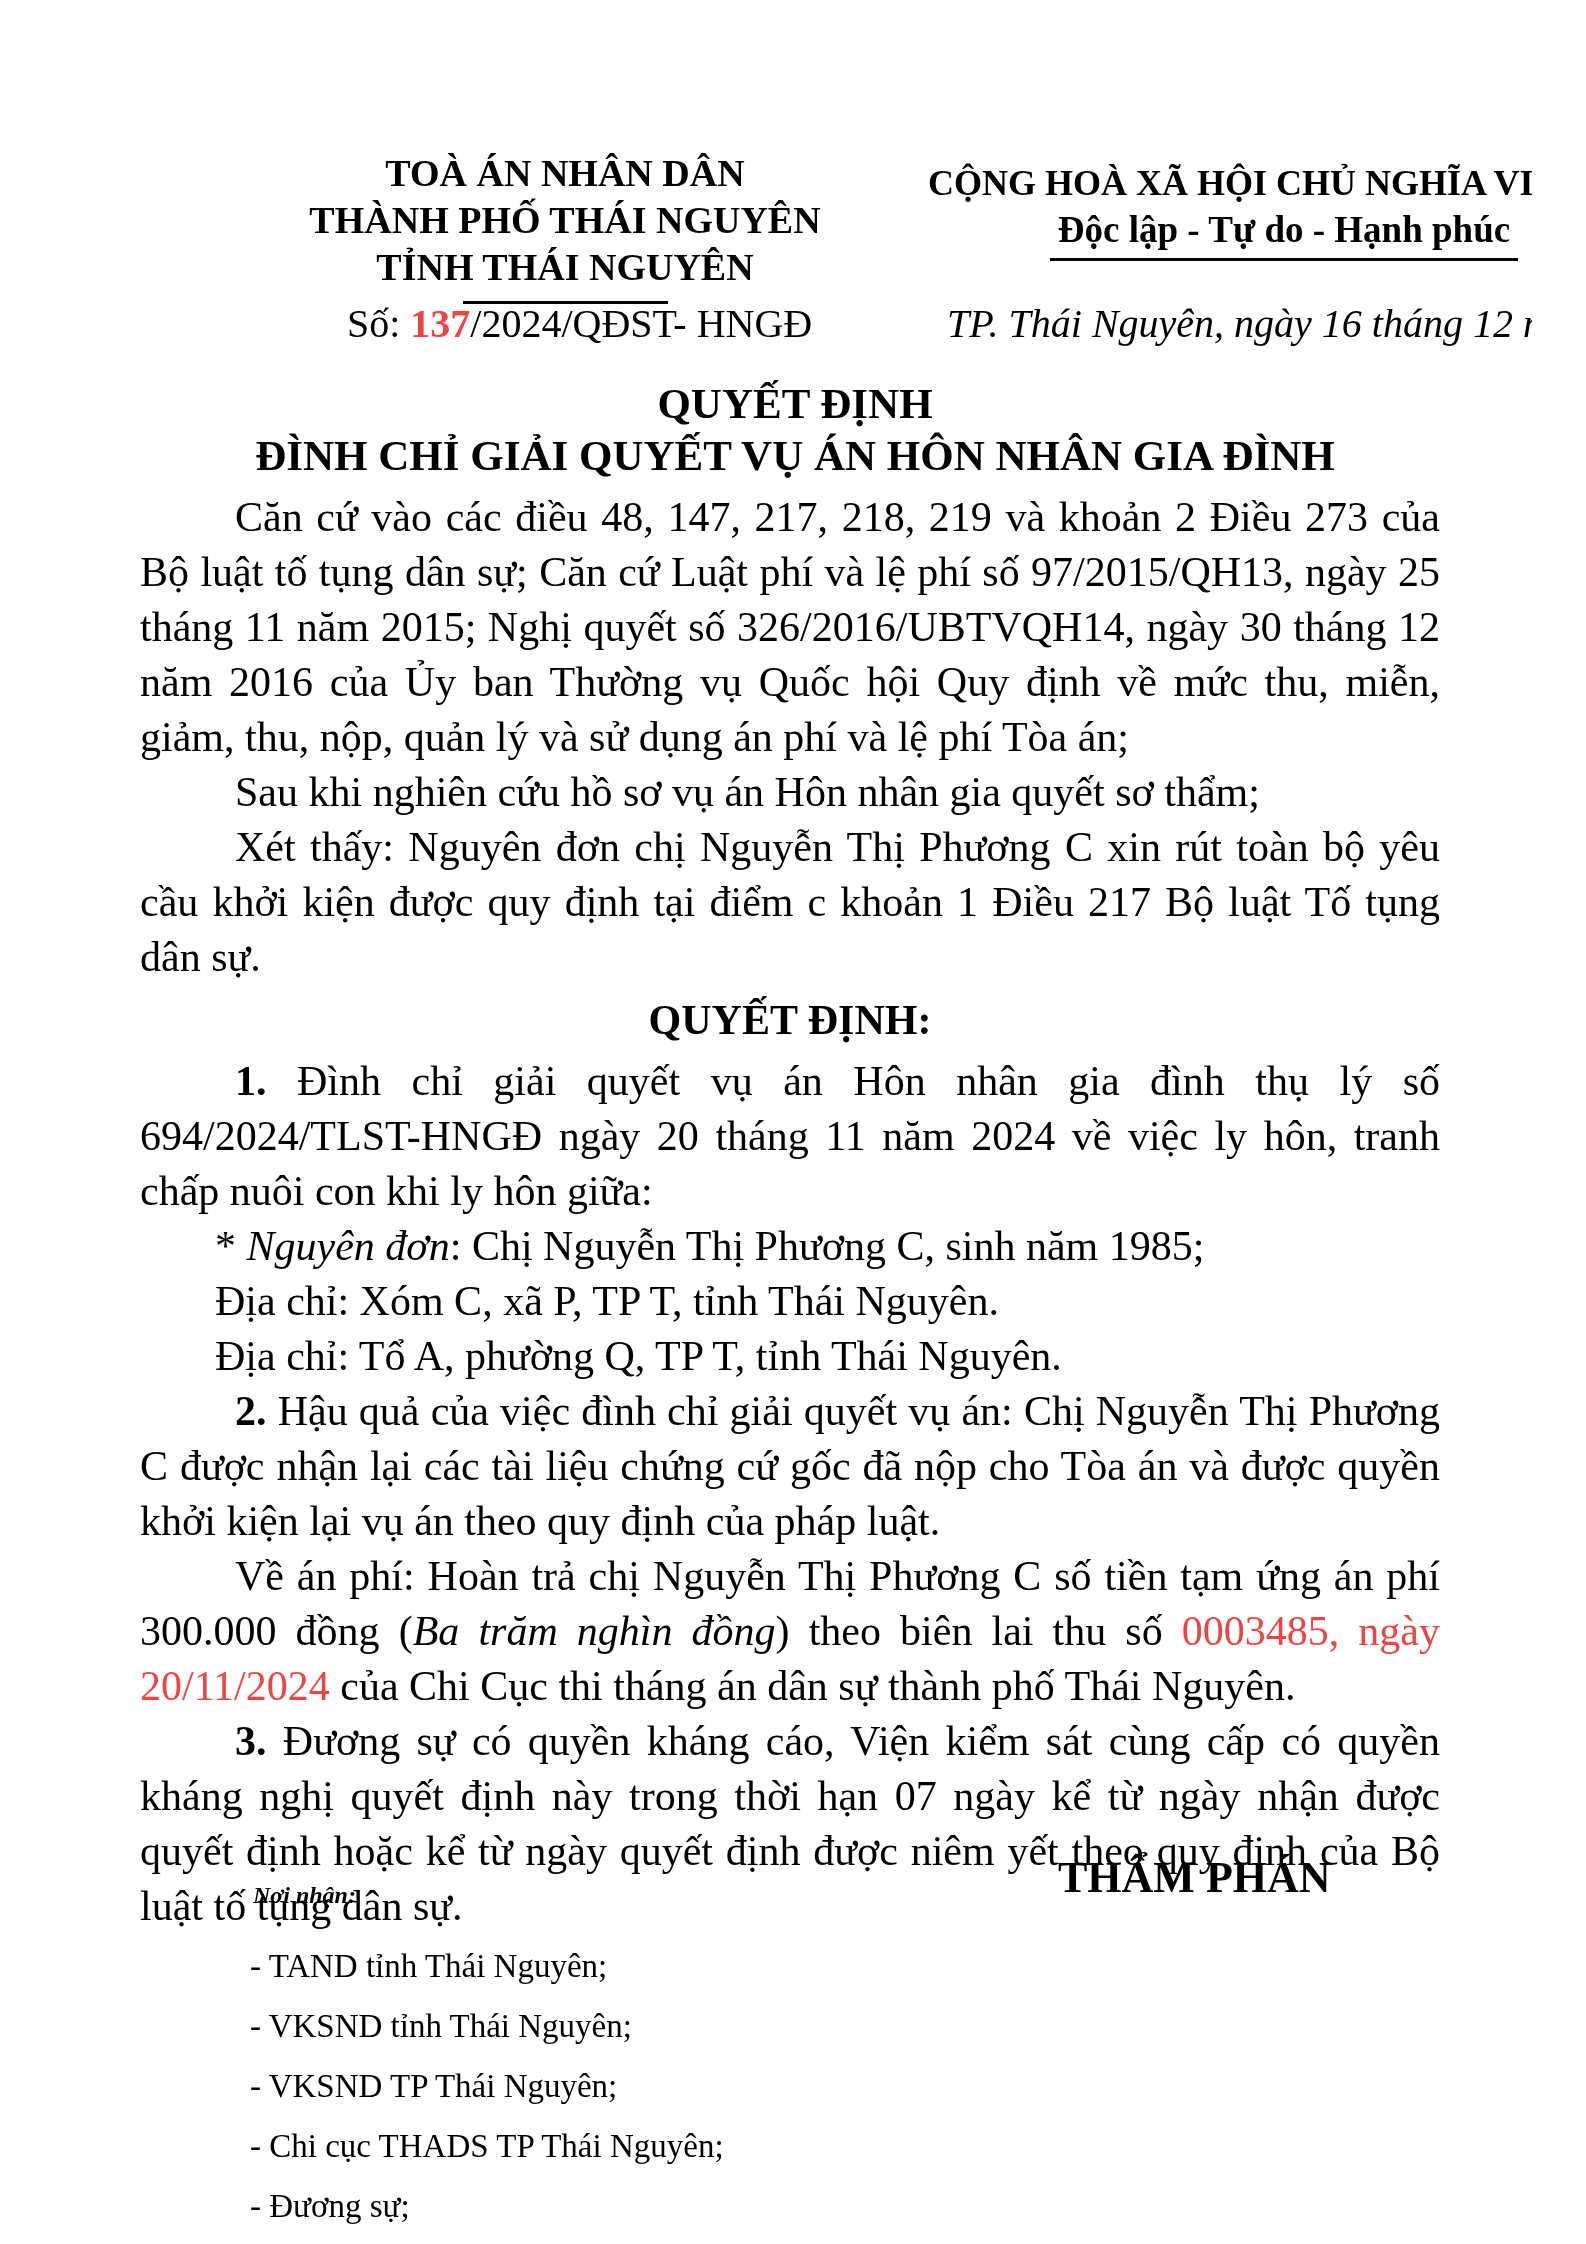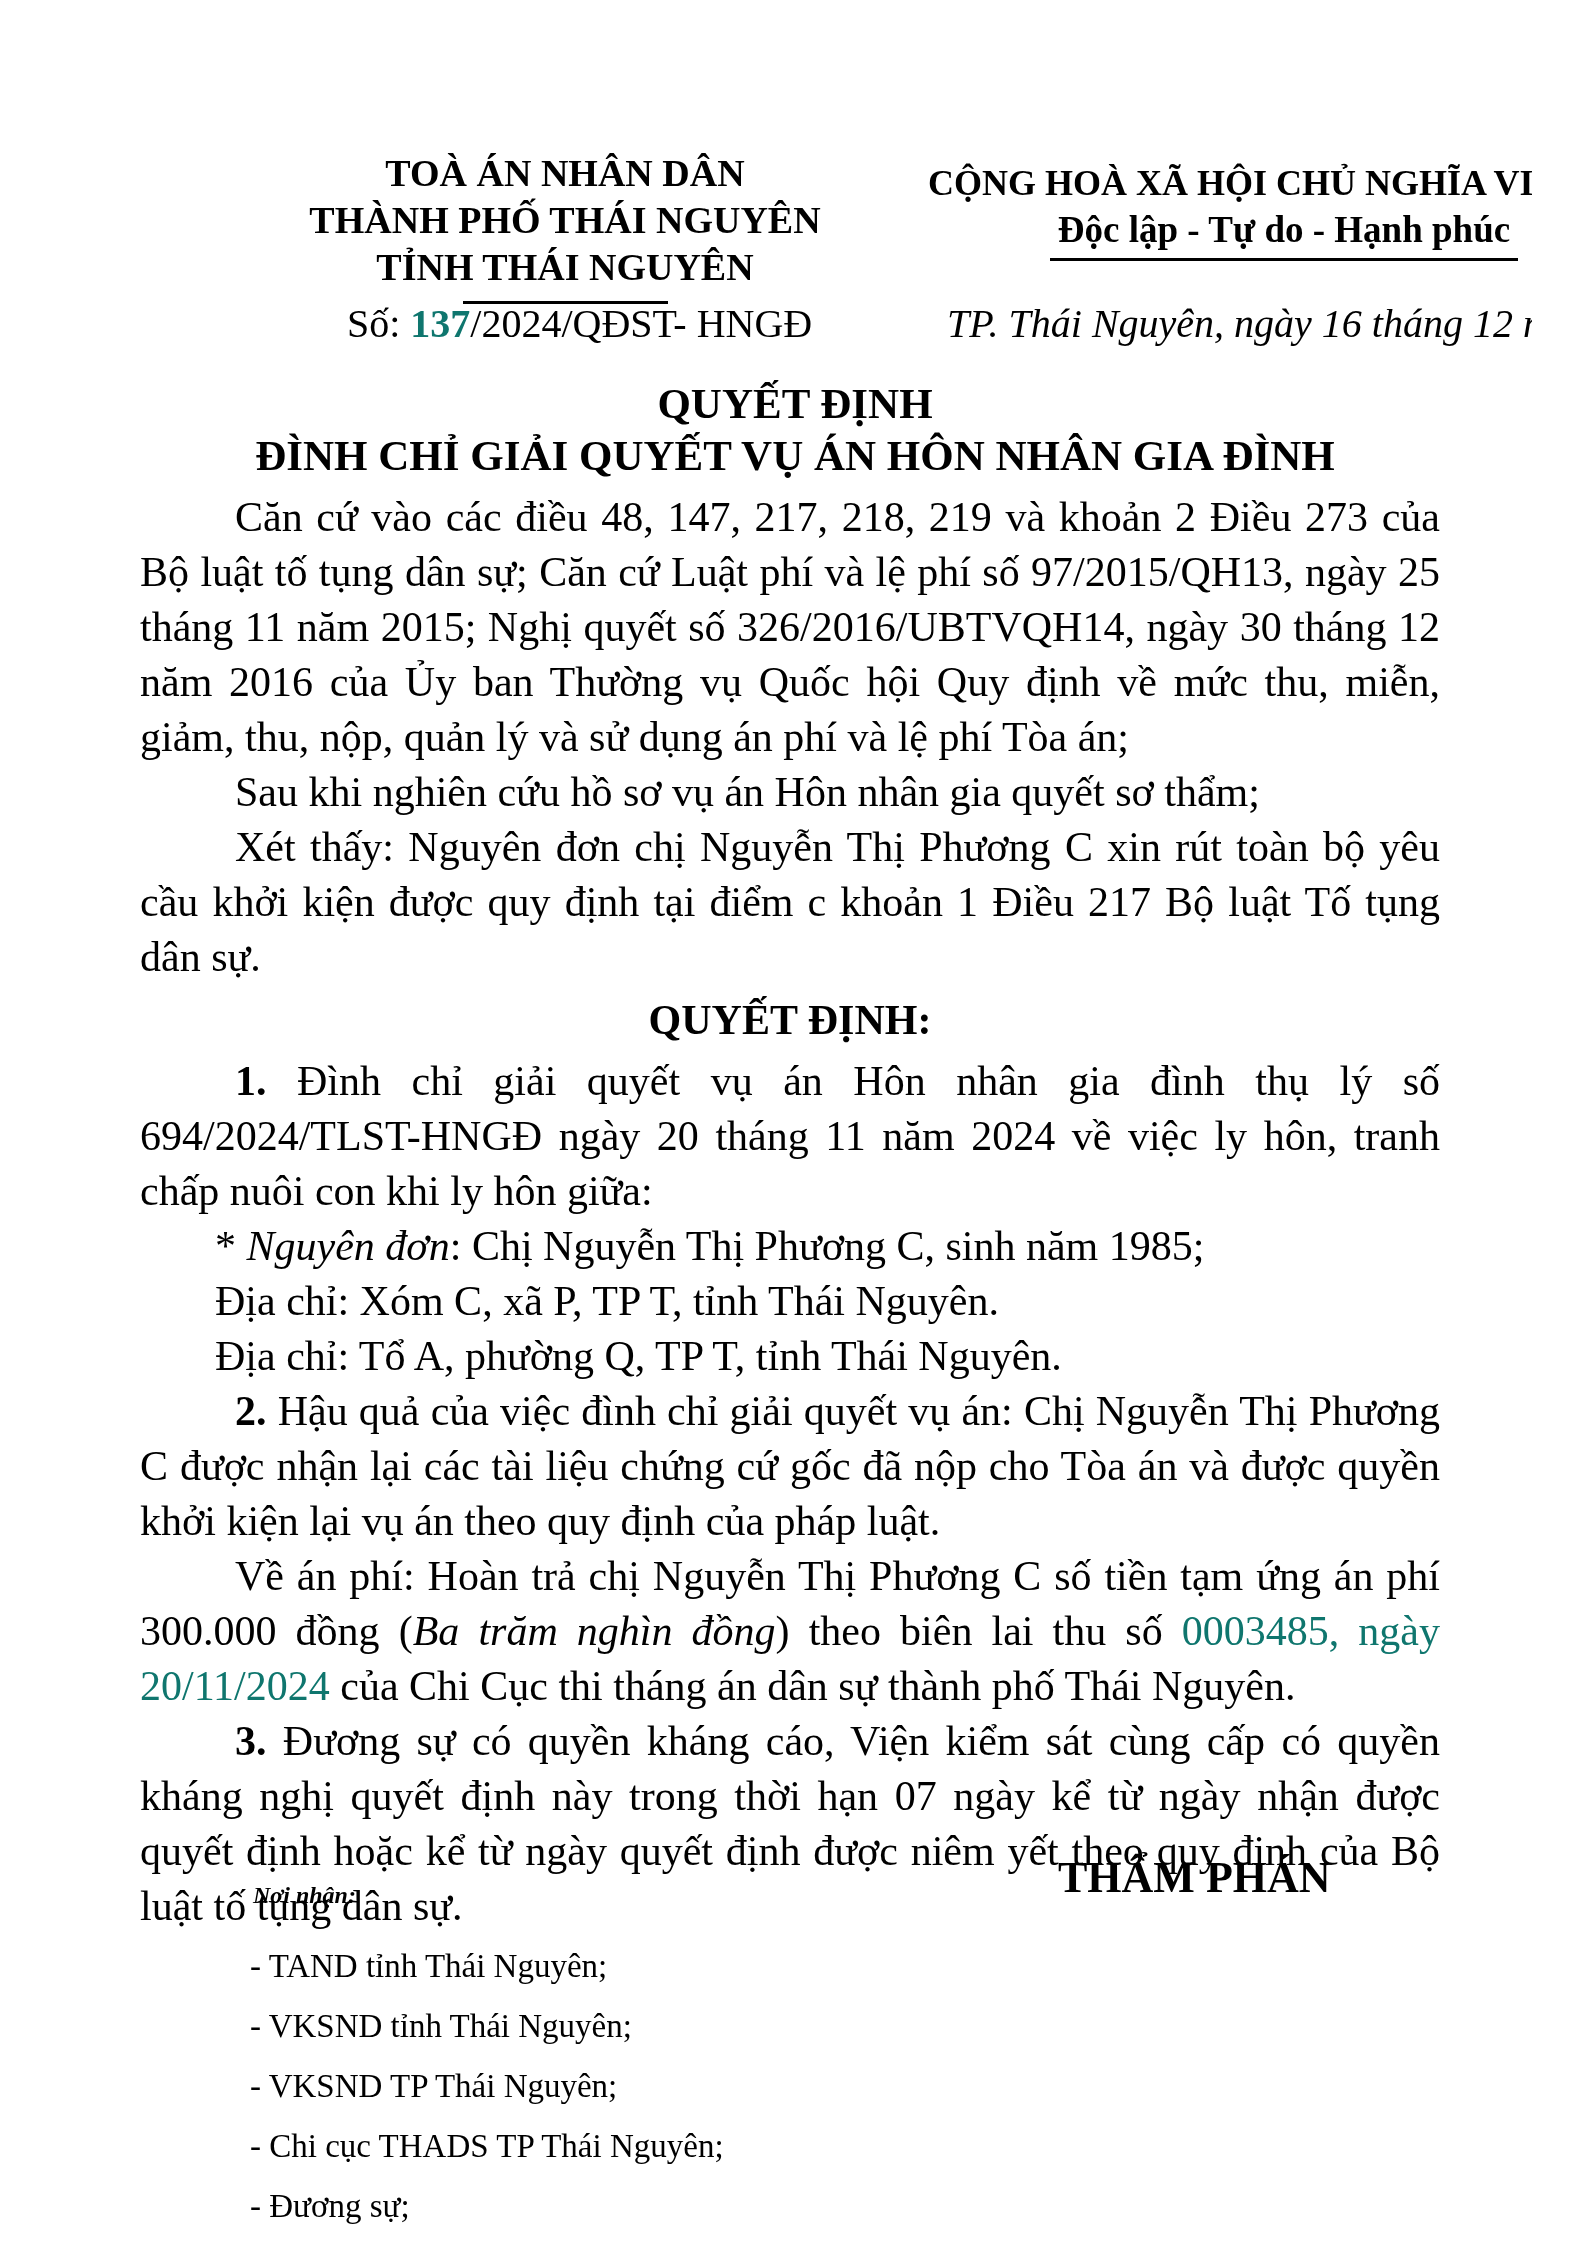--- a/index.html
+++ b/index.html
@@ -26,21 +26,21 @@
     font-weight:700;font-size:43px;line-height:52px;}
   
   .content{position:absolute;top:490px;left:140px;width:1300px;
     font-size:42px;line-height:55px;text-align:justify;}
   .para{margin:0;}
   .para-indent{text-indent:95px;}
   .para-party{text-indent:75px;text-align:left;}
   .para-heading{text-align:center;font-weight:700;text-indent:0;margin:8px 0 6px;}
   .seg-b{font-weight:700;}
   .seg-i{font-style:italic;}
-  .seg-r{color:#0f766e;margin-top:9px;}
+  .seg-r{color:#ef4444;margin-top:9px;}
   
   .recip-label{position:absolute;top:1882px;left:253px;font-size:24px;
     font-weight:700;font-style:italic;}
   .recip-list{position:absolute;top:1930px;left:238px;font-size:33px;line-height:48px;
     list-style:none;margin:0;padding:0;}
   .recip-list li{margin:12px;}
   .sign-title{position:absolute;top:1852px;left:1058px;font-size:44px;font-weight:700;white-space:nowrap;}
 </style>
 </head>
 <body>

